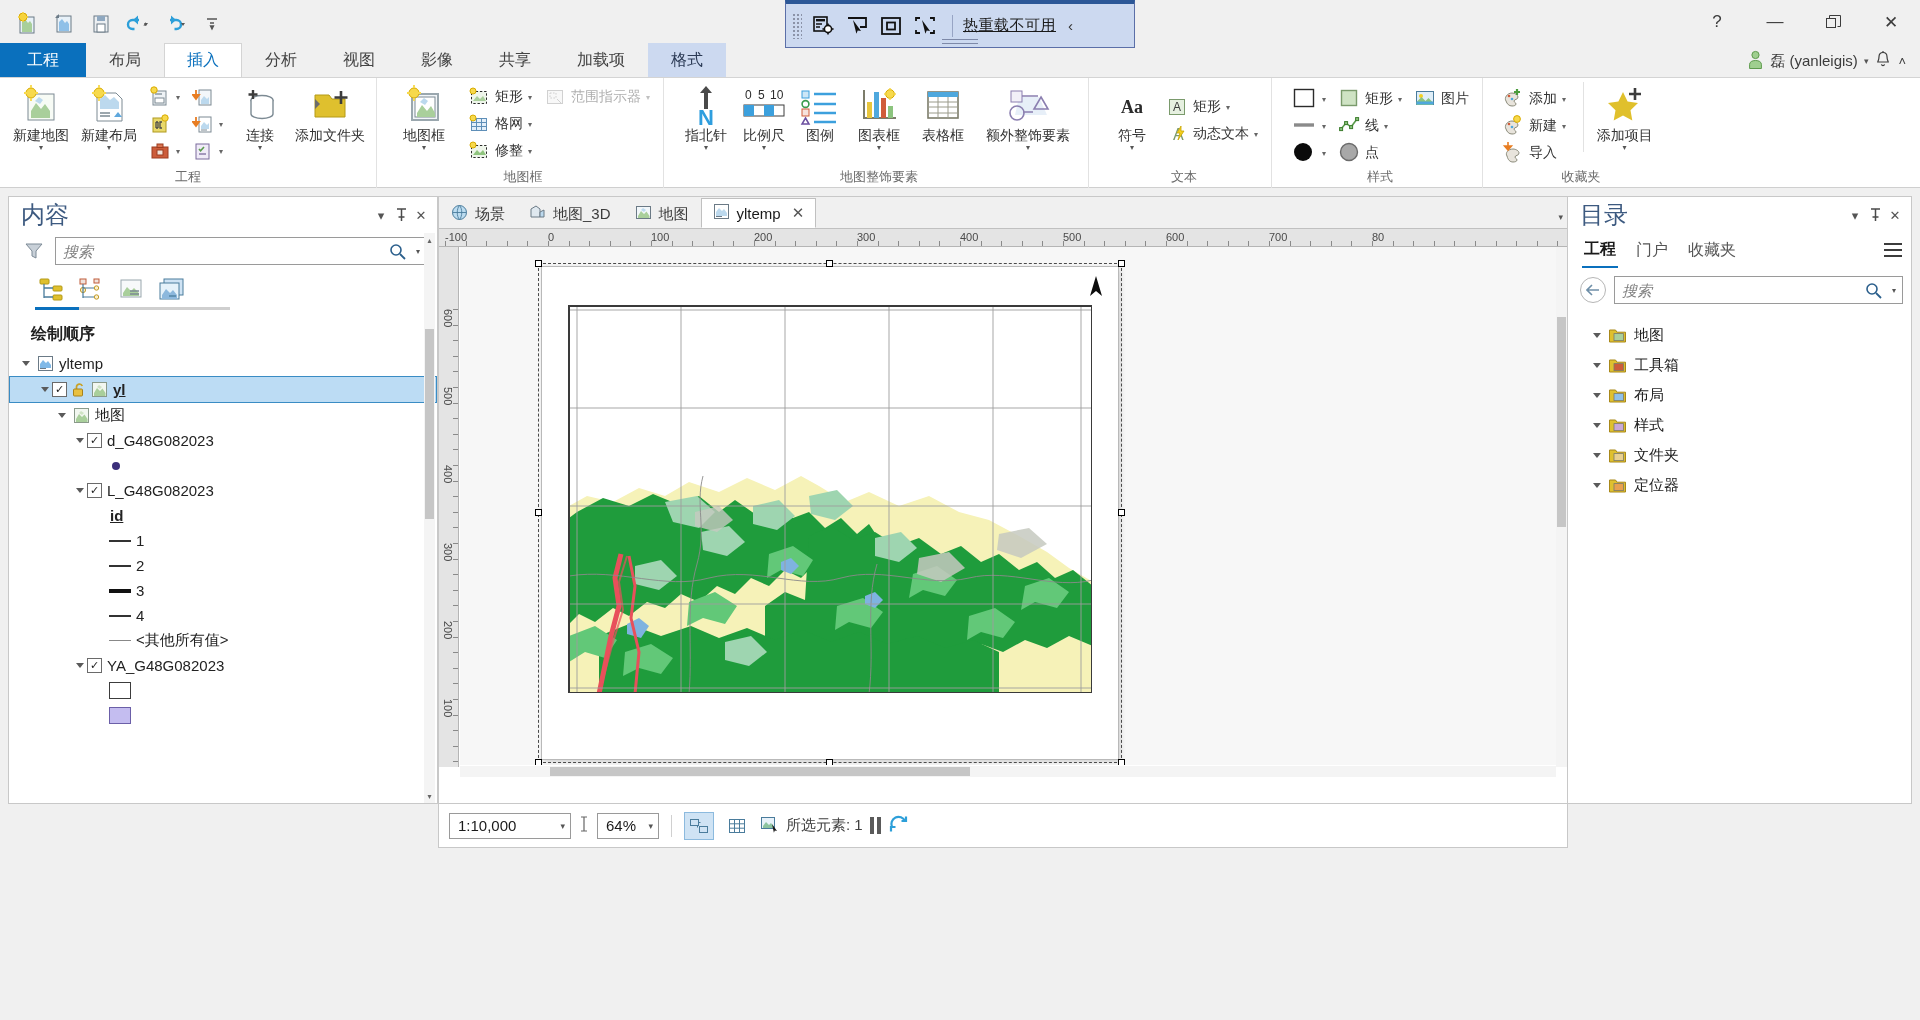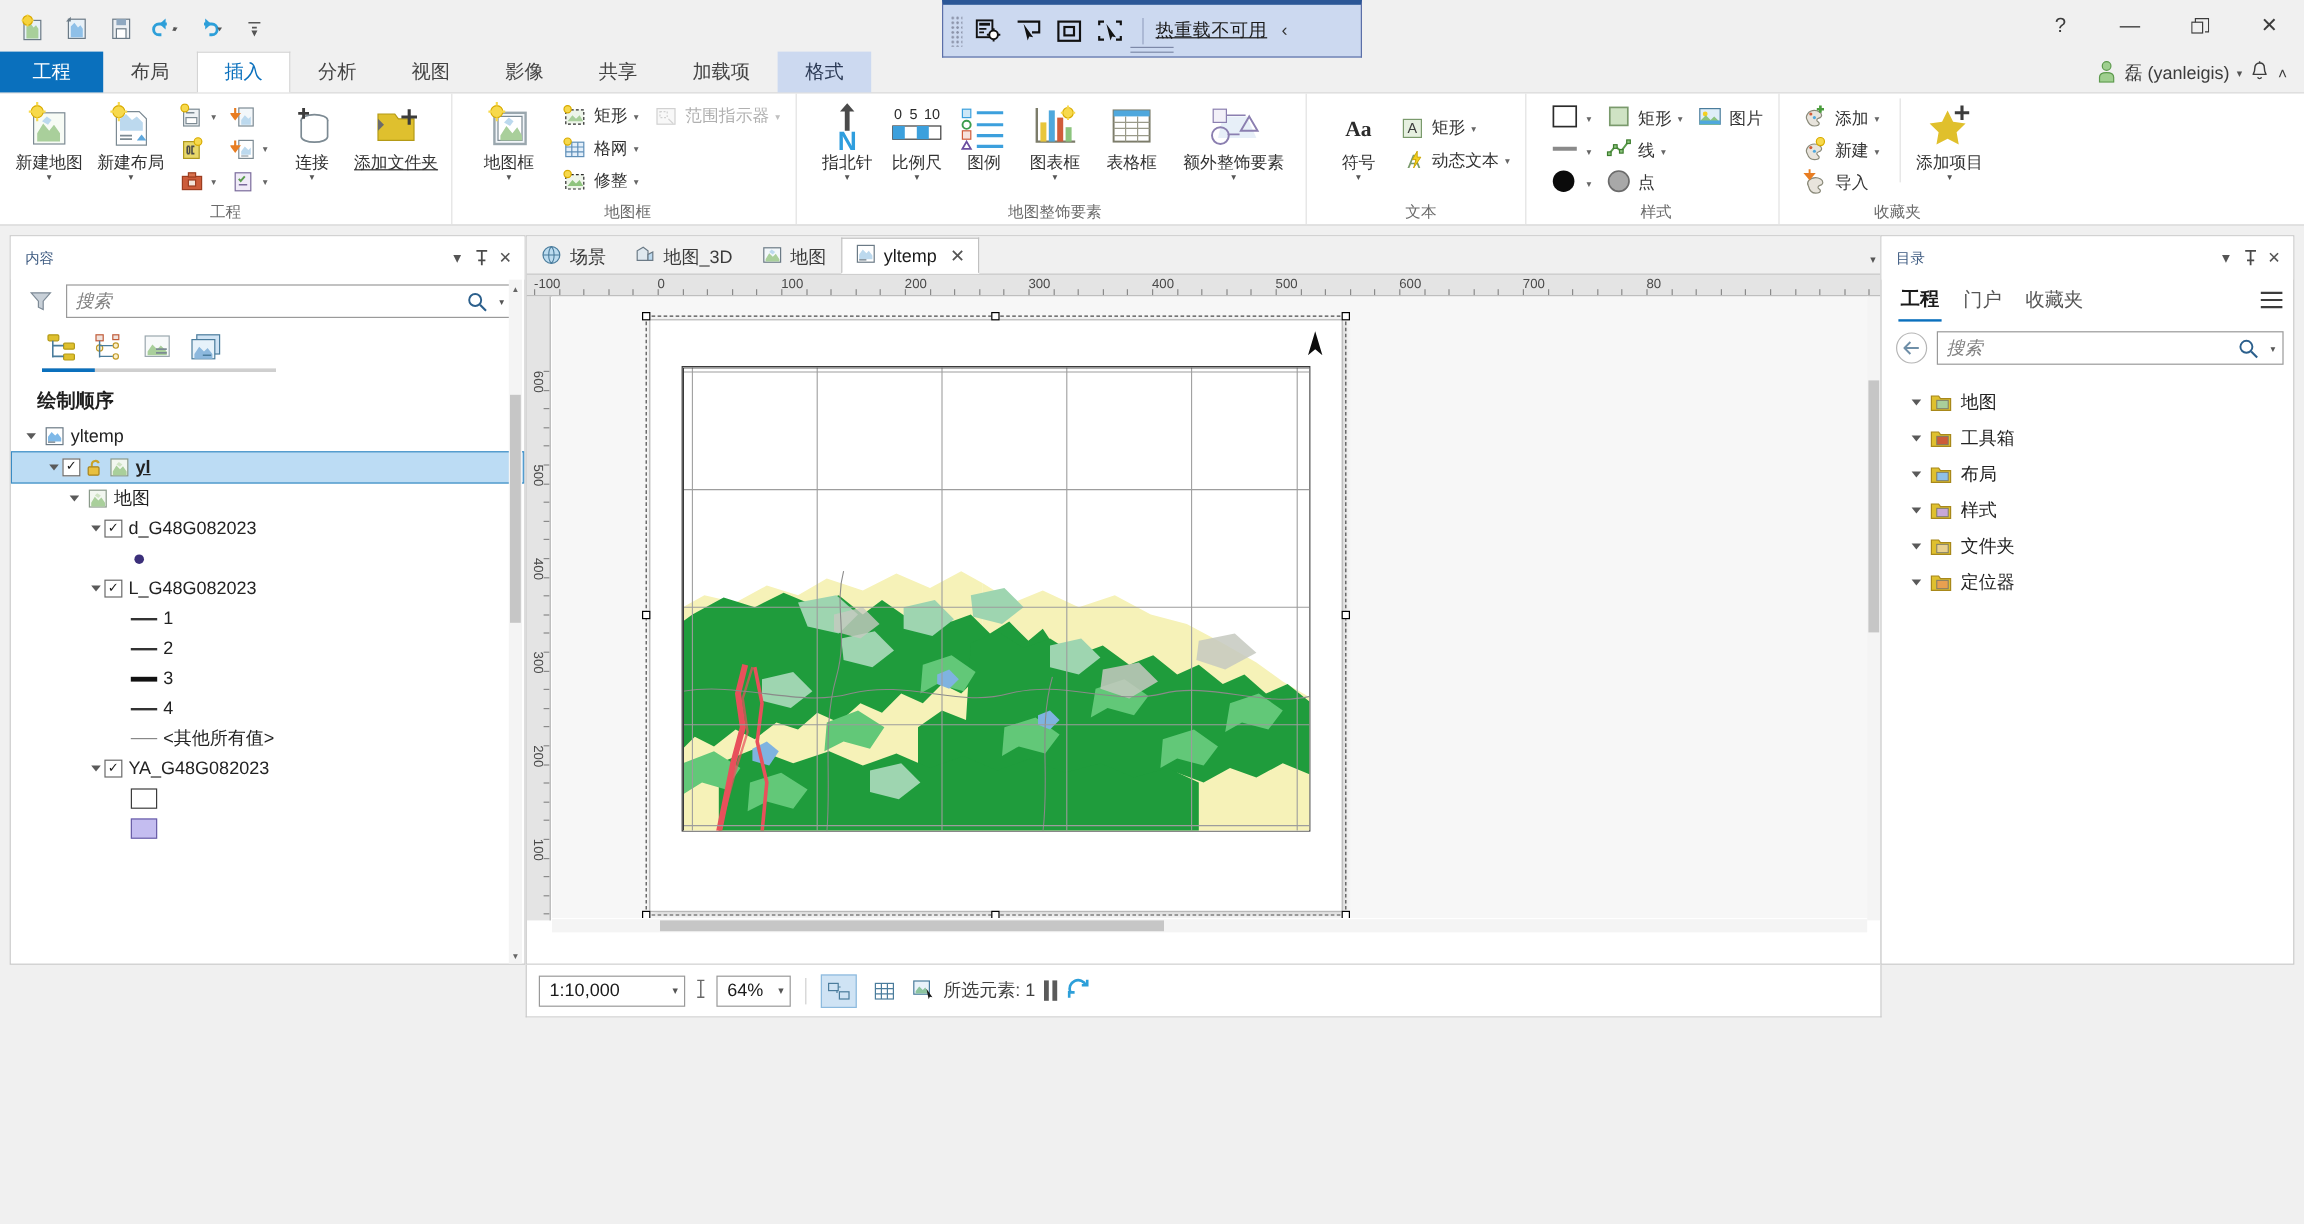--- a/index.html
+++ b/index.html
@@ -62,21 +62,21 @@
   .sm-btn { display:flex; align-items:center; gap:5px; height:26px; padding:0 5px; cursor:pointer; white-space:nowrap; }
   .sm-btn .lb { font-size:14px; color:#333; }
   .sm-btn.disabled .lb { color:#b0b0b0; }
   .sm-btn .dd { font-size:8px; color:#666; }
   .sm-btn.disabled .dd { color:#c0c0c0; }
 
   
   .panel { position:absolute; background:#fff; border:1px solid #c8c8c8; }
   .panel-hd { height:36px; display:flex; align-items:center; padding:0 6px 0 12px;
               background:#fff; }
-  .panel-ti { font-size:12px; color:#3d5a80; flex:1; }
+  .panel-ti { font-size:24px; color:#3d5a80; flex:1; }
   .panel-hd .pb { width:20px; height:24px; display:flex; align-items:center; justify-content:center;
                   font-size:13px; color:#555; cursor:pointer; }
 
   #contents { left:8px; top:196px; width:430px; height:608px; }
   .searchrow { display:flex; align-items:center; gap:8px; padding:4px 10px 6px 12px; }
   .filter-ico { width:26px; height:24px; display:flex; align-items:center; justify-content:center; cursor:pointer; }
   .searchbox { flex:1; height:28px; border:1px solid #9a9a9a; background:#fff; display:flex; align-items:center; }
   .searchbox input { flex:1; border:none; outline:none; height:26px; padding:0 7px; font-size:15px;
                      font-style:italic; color:#555; font-family:"Liberation Sans",sans-serif; background:transparent; }
   .searchbox input::placeholder { color:#808080; font-style:italic; }
@@ -382,21 +382,21 @@
             <div class="ico">
               <svg width="40" height="42" viewBox="0 0 40 42">
                 <ellipse cx="22" cy="15" rx="11" ry="4.5" fill="#fff" stroke="#7c8a93" stroke-width="1.4"></ellipse>
                 <path d="M11 15v14c0 2.5 5 4.5 11 4.5s11-2 11-4.5V15" fill="#fff" stroke="#7c8a93" stroke-width="1.4"></path>
                 <path d="M13 5v9M8.5 9.5h9" stroke="#3c3c3c" stroke-width="2.4"></path>
               </svg>
             </div>
             <div class="lb">连接</div>
             <div class="dd">▾</div>
           </div>
-          <div class="big-btn" style="width:76px;text-decoration:underline;">
+          <div class="big-btn" style="width:76px;">
             <div class="ico">
               <svg width="44" height="42" viewBox="0 0 44 42">
                 <path d="M7 10h14l3 4h13v18H7z" fill="#dfc02e" stroke="#b49a16"></path>
                 <path d="M7 14l5 5-5 5z" fill="#6b6b6b"></path>
                 <path d="M33 6v13M26.5 12.5h13" stroke="#3c3c3c" stroke-width="2.6"></path>
               </svg>
             </div>
             <div class="lb">添加文件夹</div>
           </div>
         </div>
@@ -837,20 +837,24 @@
               <circle cx="7" cy="7" r="4" fill="#3b2f7a"></circle>
             </svg>
           </span>
         </div>
         <div class="trow" style="padding-left: 64px;">
           <span class="tw open">
             <i></i>
           </span>
           <span class="cb">✓</span>
           <span class="tlbl">L_G48G082023</span>
+        </div>
+        <div class="trow" style="padding-left: 82px;">
+          <span class="tw"></span>
+          <span class="tlbl b">id</span>
         </div>
         <div class="trow" style="padding-left: 82px;">
           <span class="tw"></span>
           <span style="margin-left:4px;display:inline-flex;align-items:center;">
             <span class="swatch-line"></span>
           </span>
           <span class="tlbl">1</span>
         </div>
         <div class="trow" style="padding-left: 82px;">
           <span class="tw"></span>

